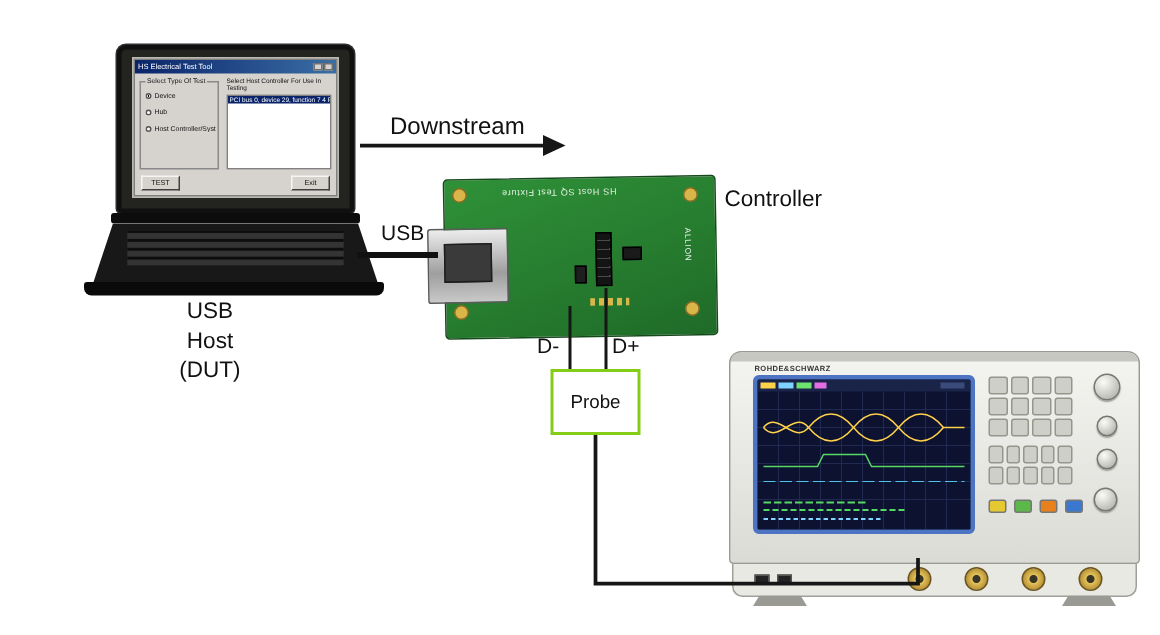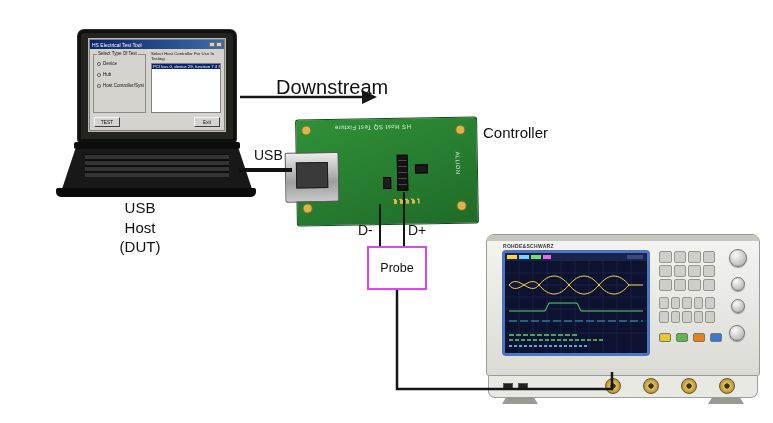--- a/index.html
+++ b/index.html
@@ -26,42 +26,42 @@
   .list-sel{background:#0a246a;color:#fff;font-size:4.3px;padding:0 1px;white-space:nowrap;overflow:hidden}
   .dlg-buttons{position:absolute;left:4px;right:4px;bottom:3px;display:flex;justify-content:space-between}
   .btn97{width:26px;height:10px;background:#d6d3ce;border:1px solid;border-color:#f5f5f5 #404040 #404040 #f5f5f5;font-size:4.8px;display:flex;align-items:center;justify-content:center}
   .laptop-hinge{left:74px;top:142px;width:166px;height:7px;background:#0c0c0c;border-radius:2px}
   .laptop-kbd{left:62px;top:149px;width:190px;height:40px;background:#181818;clip-path:polygon(7% 0,93% 0,100% 100%,0 100%)}
   .kbd-keys{position:absolute;left:12%;right:12%;top:5px;bottom:12px;background:repeating-linear-gradient(0deg,#343434 0 4px,#0d0d0d 4px 6px),repeating-linear-gradient(90deg,#2c2c2c 0 7px,#111 7px 8px)}
   .laptop-base{left:56px;top:188px;width:200px;height:9px;background:#0a0a0a;border-radius:2px 2px 5px 5px}
   .host-caption{left:92px;top:198px;width:96px;text-align:center;font-size:15px;line-height:1.3;white-space:pre-line}
 
   
-  .downstream-label{left:276px;top:76px;font-size:20px}
+  .downstream-label{left:260px;top:76px;font-size:16px}
   .usb-label{left:254px;top:147px;font-size:14px}
   .fixture-label{left:483px;top:124px;font-size:15px}
   .dminus-label{left:358px;top:222px;font-size:14px}
   .dplus-label{left:408px;top:222px;font-size:14px}
 
   
   .pcb{left:296px;top:118px;width:182px;height:107px;background:linear-gradient(160deg,#2f9138,#1f6b28);border:1px solid #14491b;border-radius:3px;transform:rotate(-1deg)}
   .hole{position:absolute;width:7px;height:7px;border-radius:50%;background:#112;border:4px solid #d9b64a;box-shadow:0 0 0 1px #8a6d24}
   .hole.h1{left:6px;top:6px}.hole.h2{left:160px;top:8px}.hole.h3{left:6px;top:84px}.hole.h4{left:160px;top:84px}
   .usb-conn{position:absolute;left:-12px;top:32px;width:54px;height:50px;background:linear-gradient(180deg,#ececec,#9e9e9e 60%,#c9c9c9);border:1px solid #5a5a5a;border-radius:2px}
   .usb-conn::after{content:"";position:absolute;left:10px;top:9px;right:10px;bottom:13px;background:#3a3a3a;border:1px solid #1d1d1d}
   .hdr{position:absolute;left:100px;top:36px;width:11px;height:36px;background:#141414;border:1px solid #000;
        background-image:repeating-linear-gradient(0deg,transparent 0 5px,#4a4a4a 5px 6px)}
   .chip{position:absolute;left:118px;top:46px;width:13px;height:9px;background:#1a1a1a;border:1px solid #000}
   .chip2{position:absolute;left:86px;top:58px;width:8px;height:12px;background:#1e1e1e;border:1px solid #000}
   .pads{position:absolute;left:96px;top:80px;width:26px;height:5px;background:repeating-linear-gradient(90deg,#d9b64a 0 3px,transparent 3px 6px)}
   .silk-top{position:absolute;left:38px;top:5px;font-size:6px;color:#e2f2e2;transform:rotate(180deg);letter-spacing:.5px;white-space:nowrap}
   .silk-side{position:absolute;right:16px;top:34px;writing-mode:vertical-rl;font-size:5.5px;color:#eef5ee;letter-spacing:.5px}
 
   
-  .probe-box{left:367px;top:246px;width:60px;height:44px;background:#fff;border:2px solid #d946ef;display:flex;align-items:center;justify-content:center;font-size:12.5px}
+  .probe-box{left:367px;top:246px;width:60px;height:44px;background:#fff;border:2px solid #84cc16;display:flex;align-items:center;justify-content:center;font-size:12.5px}
 
   
   .scope{left:486px;top:234px;width:274px;height:170px}
   .scope-face{position:absolute;left:0;right:0;top:0;height:142px;background:linear-gradient(180deg,#f4f4f1,#dbdbd6);border:1px solid #9a9a95;border-radius:8px 8px 3px 3px}
   .scope-topbar{position:absolute;left:0;right:0;top:0;height:6px;background:#c7c7c2;border-radius:8px 8px 0 0}
   .scope-brand{position:absolute;left:16px;top:8px;font-size:5px;letter-spacing:.3px;color:#333;font-weight:bold}
   .scope-screen{position:absolute;left:15px;top:15px;width:148px;height:106px;border:3px solid #4d74c2;border-radius:4px;background:#0d1230;overflow:hidden}
   .scope-screen svg{display:block;width:100%;height:100%}
   .keys-a{position:absolute;left:172px;top:16px;width:56px;height:40px;display:grid;grid-template-columns:repeat(4,1fr);gap:2px}
   .keys-b{position:absolute;left:172px;top:62px;width:56px;height:26px;display:grid;grid-template-columns:repeat(5,1fr);gap:2px}

